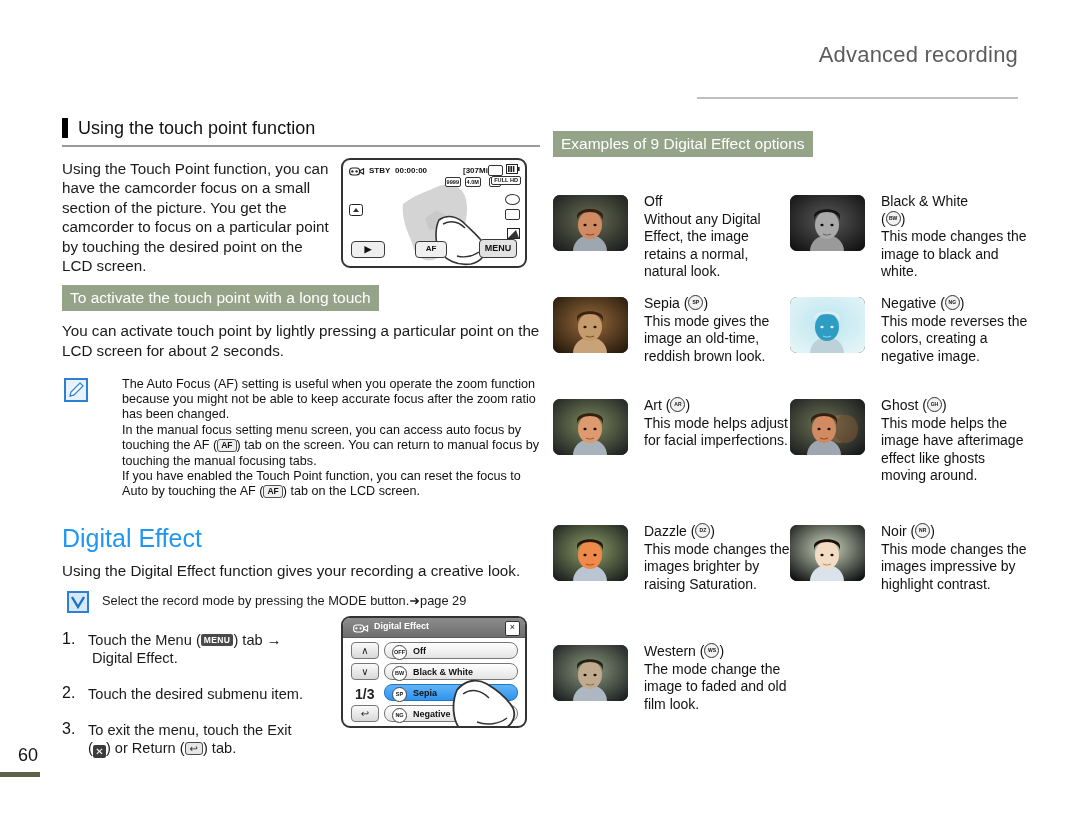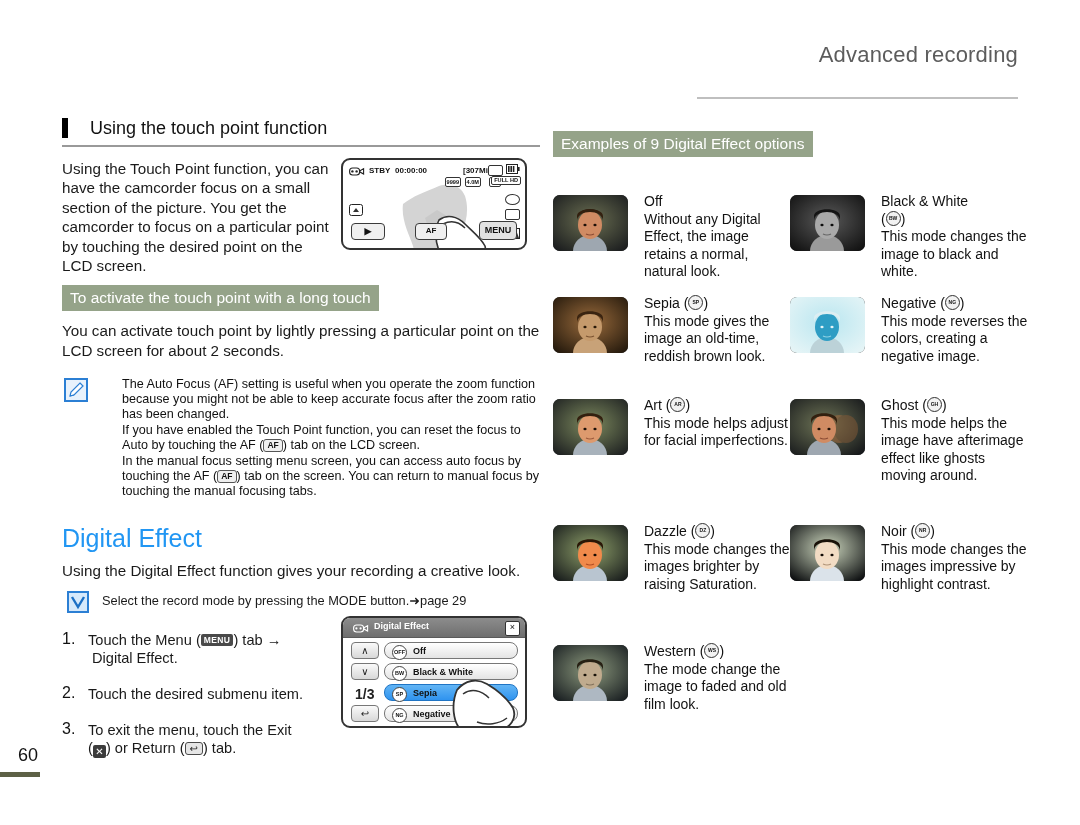--- a/index.html
+++ b/index.html
@@ -46,21 +46,21 @@
   .left-col {
     position: absolute;
     left: 62px;
     top: 118px;
     width: 478px;
   }
 
   
   .sec-head {
     position: relative;
-    padding-left: 28px;
+    padding-left: 16px;
     font-size: 18px;
     color: #111;
     line-height: 20px;
     padding-bottom: 7px;
     border-bottom: 2px solid #999;
   }
   .sec-head .bar {
     position: absolute;
     left: 0; top: 0px;
     width: 6px; height: 20px;
@@ -197,21 +197,21 @@
     line-height:11px;
     vertical-align: 1px;
   }
 
   
   .lcd-top {
     position: absolute;
     left: 341px;
     top: 158px;
     width: 186px;
-    height: 92px;
+    height: 110px;
     border: 2px solid #333;
     border-radius: 9px;
     background: #ffffff;
     box-sizing: border-box;
     overflow: hidden;
   }
   .lcd-txt { position:absolute; font-size:8px; color:#111; font-weight:bold;
              font-family:"Liberation Sans", sans-serif; white-space:nowrap;}
   .lcd-badge {
     position:absolute;
@@ -417,24 +417,24 @@
 
   <div class="note">
     <div class="note-ico">
       <svg width="20" height="20" viewBox="0 0 20 20">
         <path d="M14 3 L17 6 L8 15 L4 16 L5 12 Z" fill="#ffffff" stroke="#2b7fd4" stroke-width="1.2"></path>
         <path d="M4 16 L8 15" stroke="#2b7fd4" stroke-width="1"></path>
       </svg>
     </div>
     <div>The Auto Focus (AF) setting is useful when you operate the zoom function because you might not be able to keep accurate focus after the zoom ratio has been changed.</div>
     <div>
+      <span>In the manual focus setting menu screen, you can access auto focus by touching the AF (</span><span class="key-af">AF</span><span>) tab on the screen. You can return to manual focus by touching the manual focusing tabs.</span>
+    </div>
+    <div>
       <span>If you have enabled the Touch Point function, you can reset the focus to Auto by touching the AF (</span><span class="key-af">AF</span><span>) tab on the LCD screen.</span>
-    </div>
-    <div>
-      <span>In the manual focus setting menu screen, you can access auto focus by touching the AF (</span><span class="key-af">AF</span><span>) tab on the screen. You can return to manual focus by touching the manual focusing tabs.</span>
     </div>
   </div>
 
   <div class="big-head" style="color: rgb(33, 150, 243);">Digital Effect</div>
 
   <div class="para" style="margin-top:9px;">Using the Digital Effect function gives your recording a creative look.</div>
 
   <div class="check-note">
     <div class="check-ico">
       <svg width="18" height="18" viewBox="0 0 18 18">

